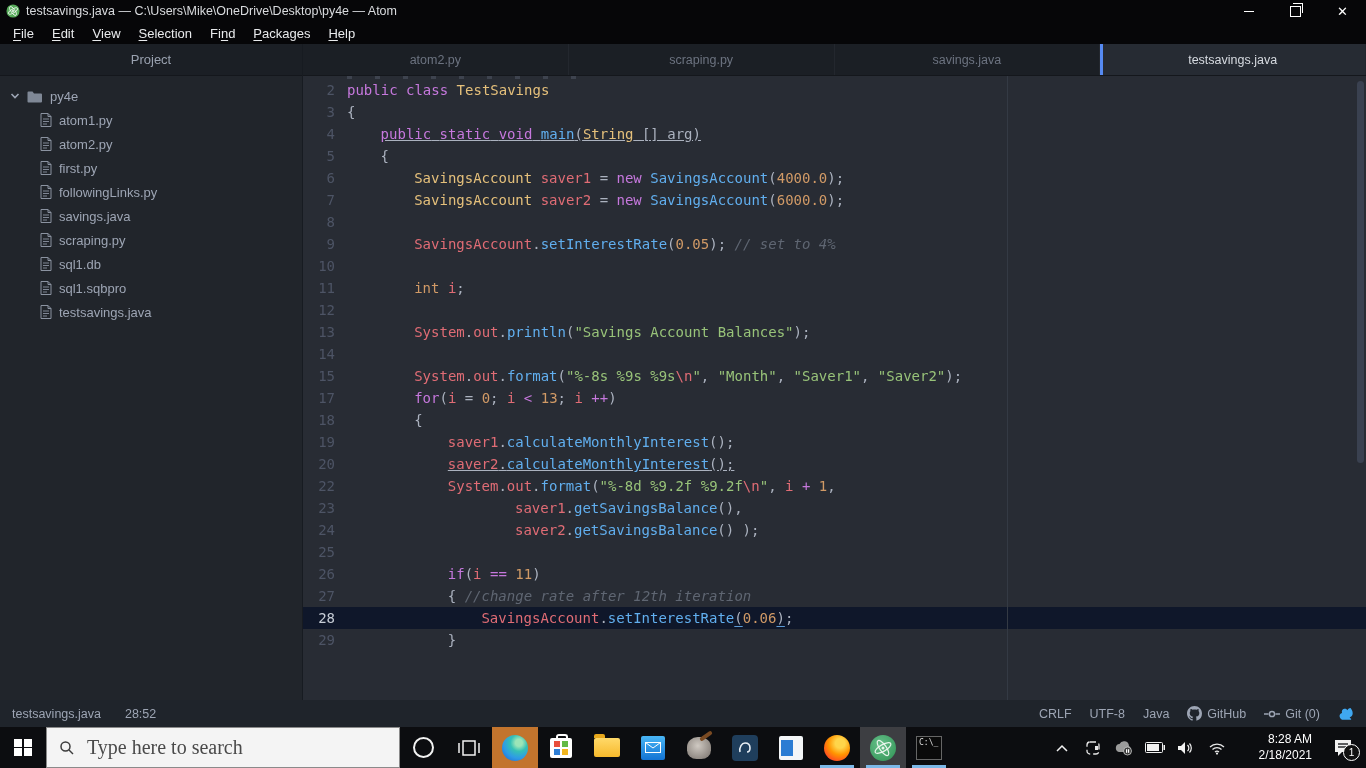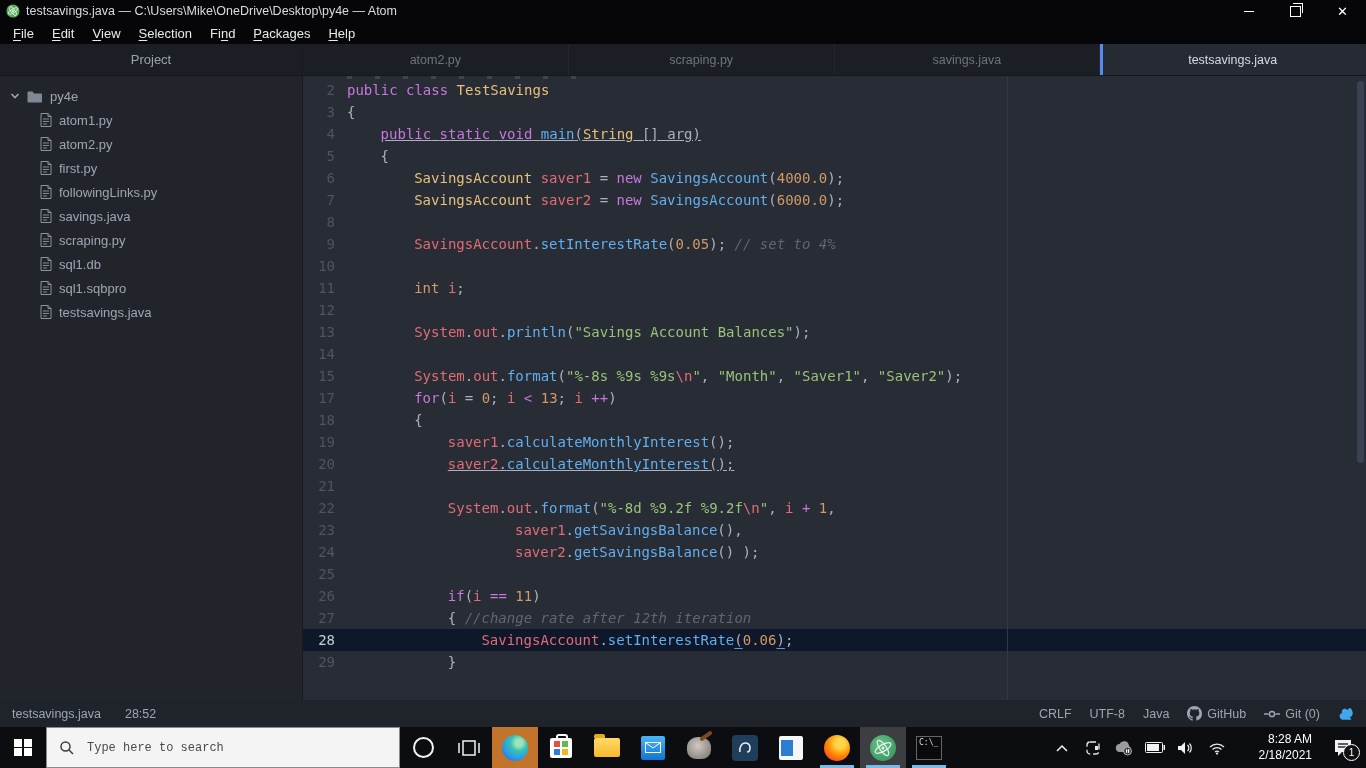--- a/index.html
+++ b/index.html
@@ -49,21 +49,21 @@
   .scroll-thumb{position:absolute;right:2px;top:5px;width:7px;height:382px;background:#3a4150;border-radius:4px;}
   
   .statusbar{height:27px;background:#1f242b;display:flex;align-items:center;padding:0 12px;color:#9da5b4;font-size:12.5px;}
   .status-left{display:flex;align-items:center;gap:24px;}
   .status-right{margin-left:auto;display:flex;align-items:center;gap:18px;}
   .status-chunk{display:flex;align-items:center;gap:5px;}
   
   .taskbar{height:41px;background:#0c0d10;display:flex;align-items:stretch;color:#fff;}
   .tb-btn{width:46px;display:flex;align-items:center;justify-content:center;position:relative;flex:none;}
   .searchbox{width:354px;flex:none;background:#f4f4f4;border:1px solid #8a8a8a;box-sizing:border-box;display:flex;align-items:center;gap:10px;padding-left:12px;}
-  .searchbox input{border:none;outline:none;background:transparent;font-size:12px;color:#333;font-family:Liberation Mono, monospace;width:280px;}
+  .searchbox input{border:none;outline:none;background:transparent;font-size:20px;color:#333;font-family:Liberation Serif, serif;width:280px;}
   .searchbox input::placeholder{color:#4a4a4a;}
   .tb-btn.running::after{content:"";position:absolute;left:6px;right:6px;bottom:0;height:3px;background:#7cb8e8;}
   .tb-btn.active-app{background:#3d3e42;}
   .tb-btn.edge-btn{background:#c2742d;}
   .tray{margin-left:auto;display:flex;align-items:center;gap:4px;padding-right:2px;}
   .tray-icon{width:27px;height:41px;display:flex;align-items:center;justify-content:center;flex:none;}
   .clock{width:72px;text-align:right;font-size:12px;line-height:1.3;margin:0 6px 0 6px;flex:none;}
   .notif{width:42px;height:41px;display:flex;align-items:center;justify-content:center;position:relative;flex:none;}
   .notif .badge{position:absolute;right:4px;bottom:7px;width:15px;height:15px;border-radius:50%;background:#111;border:1.5px solid #fff;color:#fff;font-size:10px;display:flex;align-items:center;justify-content:center;}
   
@@ -306,24 +306,20 @@
           </div>
           <div class="code-row">
             <div class="gutter-cell">19</div>
             <div class="code-cell" style="padding-left: 100.8px;"><span class="tok-v">saver1</span><span class="tok-p">.</span><span class="tok-f">calculateMonthlyInterest</span><span class="tok-p">();</span></div>
           </div>
           <div class="code-row">
             <div class="gutter-cell">20</div>
             <div class="code-cell" style="padding-left: 100.8px; text-decoration: underline;"><span class="tok-v">saver2</span><span class="tok-p">.</span><span class="tok-f">calculateMonthlyInterest</span><span class="tok-p">();</span></div>
           </div>
           <div class="code-row">
-            <div class="gutter-cell">21</div>
-            <div class="code-cell" style="padding-left: 0px;"></div>
-          </div>
-          <div class="code-row">
             <div class="gutter-cell">22</div>
             <div class="code-cell" style="padding-left: 100.8px;"><span class="tok-v">System</span><span class="tok-p">.</span><span class="tok-v">out</span><span class="tok-p">.</span><span class="tok-f">format</span><span class="tok-p">(</span><span class="tok-s">"%-8d %9.2f %9.2f</span><span class="tok-e">\n</span><span class="tok-s">"</span><span class="tok-p">, </span><span class="tok-v">i</span><span class="tok-p"> </span><span class="tok-k">+</span><span class="tok-p"> </span><span class="tok-n">1</span><span class="tok-p">,</span></div>
           </div>
           <div class="code-row">
             <div class="gutter-cell">23</div>
             <div class="code-cell" style="padding-left: 168px;"><span class="tok-v">saver1</span><span class="tok-p">.</span><span class="tok-f">getSavingsBalance</span><span class="tok-p">(),</span></div>
           </div>
           <div class="code-row">
             <div class="gutter-cell">24</div>
             <div class="code-cell" style="padding-left: 168px;"><span class="tok-v">saver2</span><span class="tok-p">.</span><span class="tok-f">getSavingsBalance</span><span class="tok-p">() );</span></div>

